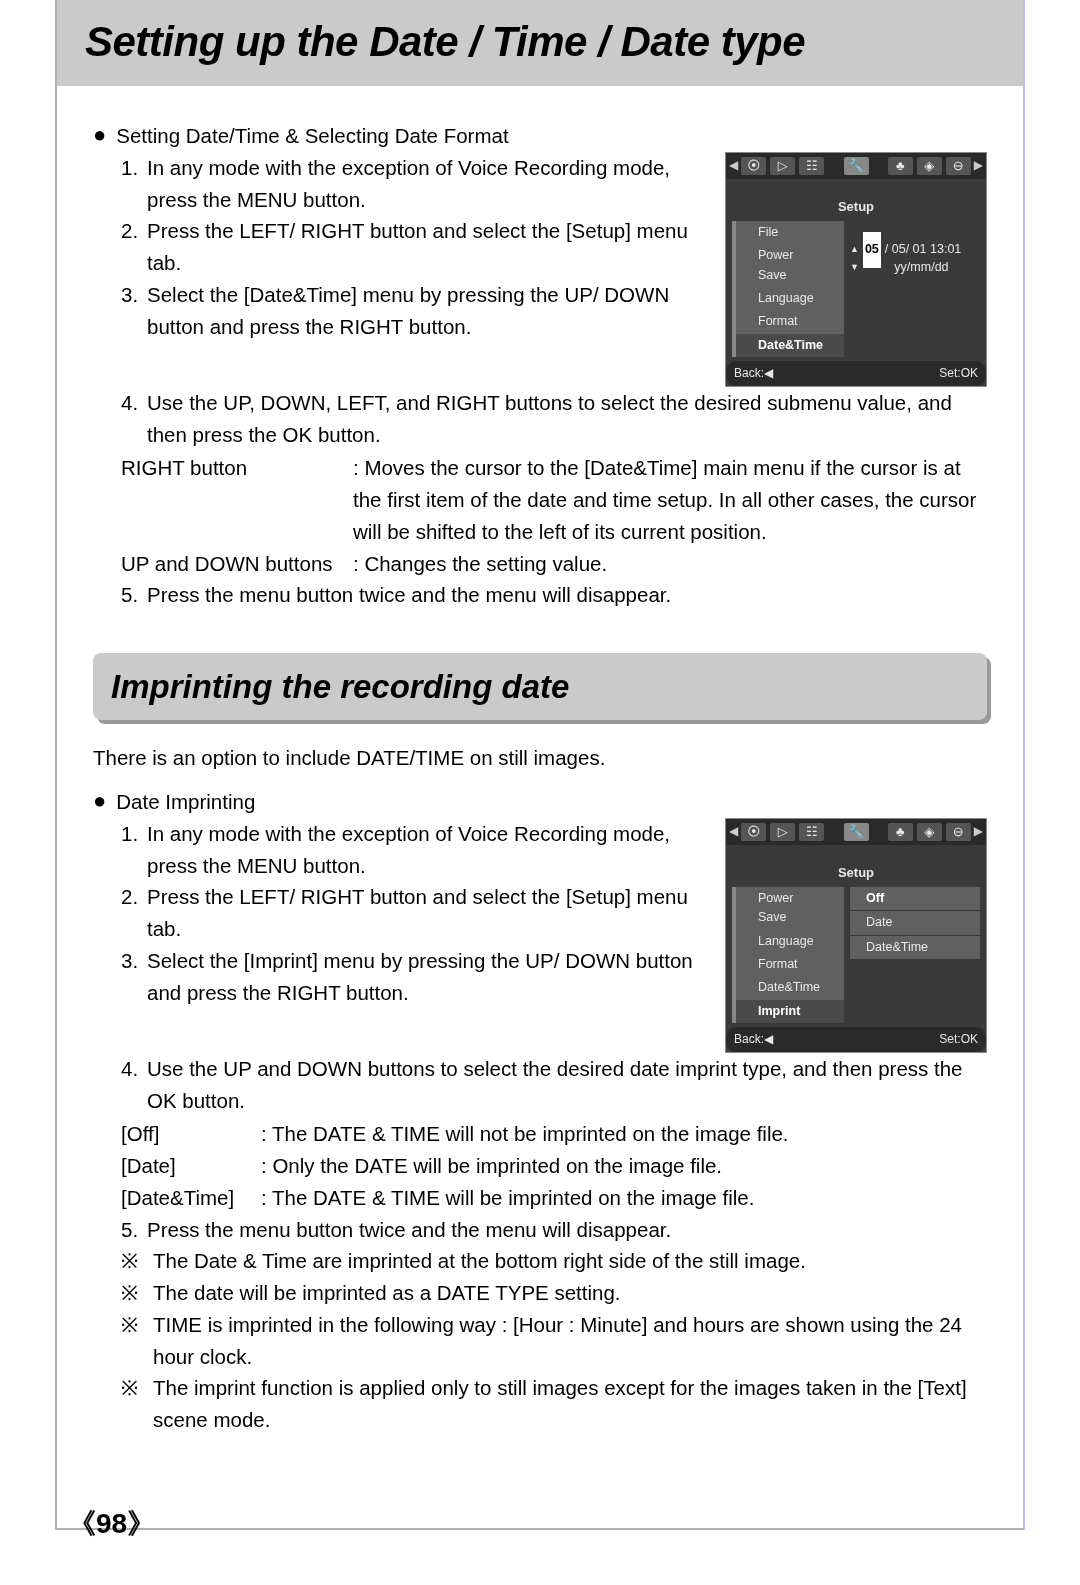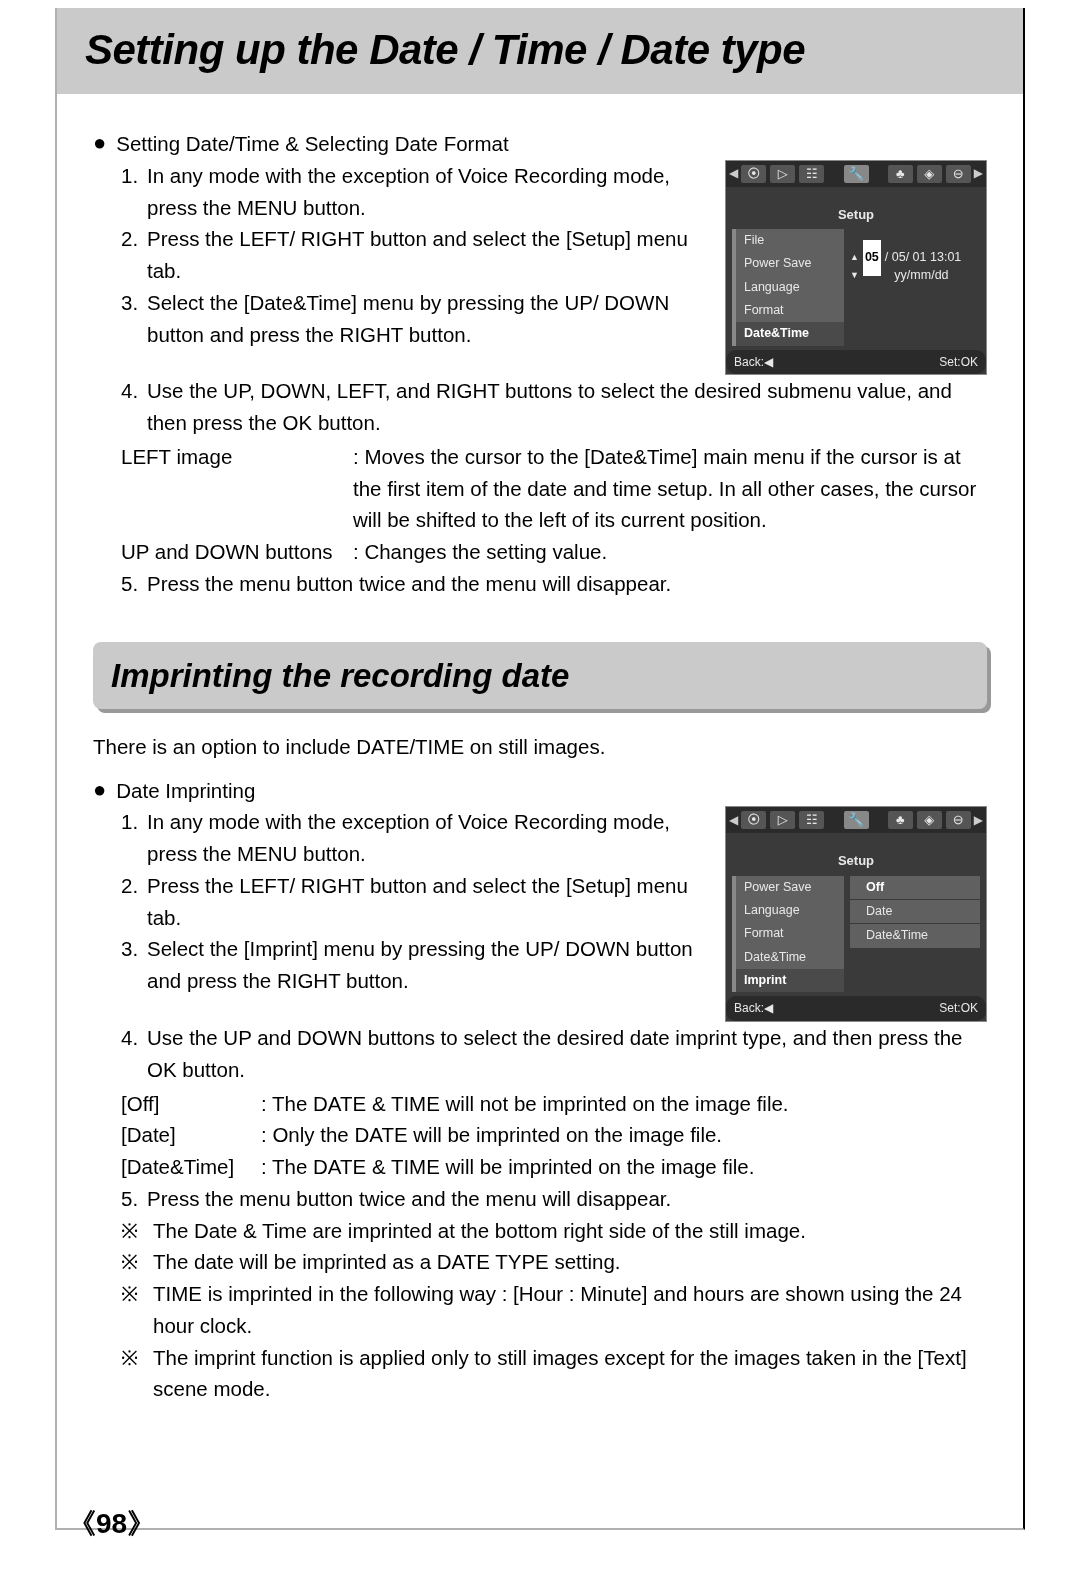--- a/index.html
+++ b/index.html
@@ -8,23 +8,22 @@
     background: #fff;
     width: 1080px;
     height: 1585px;
     position: relative;
     color: #000;
   }
   .page-border {
     position: absolute;
     left: 55px; right: 55px; top: 0; bottom: 55px;
     border-left: 2px solid #b0b0b0;
-    border-right: 2px solid #000000;
+    border-right: 2px solid #c4b5fd;
     border-bottom: 2px solid #b0b0b0;
-    margin-top: 8px;
   }
   .title-block {
     background: #cacaca;
     padding: 18px 28px 20px 28px;
     margin: 0;
   }
   .title-block h1 {
     font-size: 42px;
     font-weight: bold;
     font-style: italic;
@@ -113,21 +112,21 @@
   .lcd-setup-label {
     text-align: center;
     font-weight: bold;
     font-size: 13px;
     padding: 18px 0 4px 0;
     background: #3a3a3a;
   }
   .lcd-body { display: flex; padding: 0 6px 4px 6px; gap: 6px; }
   .lcd-left { width: 108px; background: #606060; }
   .lcd-left-item {
-    padding: 2px 8px;
+    padding: 2px 22px;
     font-size: 12.5px;
     background: #606060;
   }
   .lcd-left-item.sel {
     background: #4a4a4a;
     font-weight: bold;
     color: #fff;
   }
   .lcd-left-bar { width: 4px; background: #888; }
   .lcd-left-wrap { display: flex; }
@@ -229,21 +228,21 @@
       </div>
     </div>
 
     <div class="steps">
       <div class="step">
           <span class="step-num">4.</span>
           <span class="step-body">Use the UP, DOWN, LEFT, and RIGHT buttons to select the desired submenu value, and then press the OK button.</span>
         </div>
       <div class="defs">
         <div class="def-row">
-            <span class="def-label">LEFT image</span>
+            <span class="def-label">RIGHT button</span>
             <span class="def-text">: Moves the cursor to the [Date&amp;Time] main menu if the cursor is at the first item of the date and time setup. In all other cases, the cursor will be shifted to the left of its current position.</span>
           </div>
         <div class="def-row">
             <span class="def-label">UP and DOWN buttons</span>
             <span class="def-text">: Changes the setting value.</span>
           </div>
       </div>
       <div class="step">
           <span class="step-num">5.</span>
           <span class="step-body">Press the menu button twice and the menu will disappear.</span>

